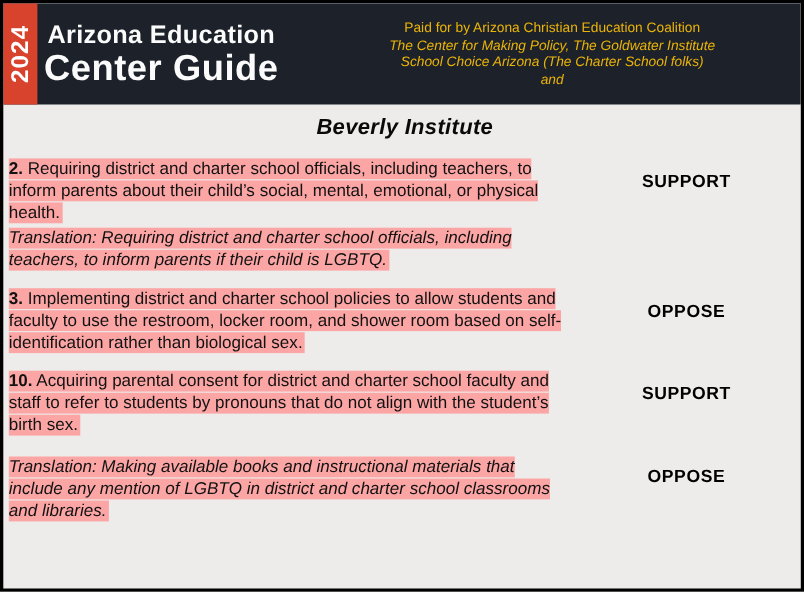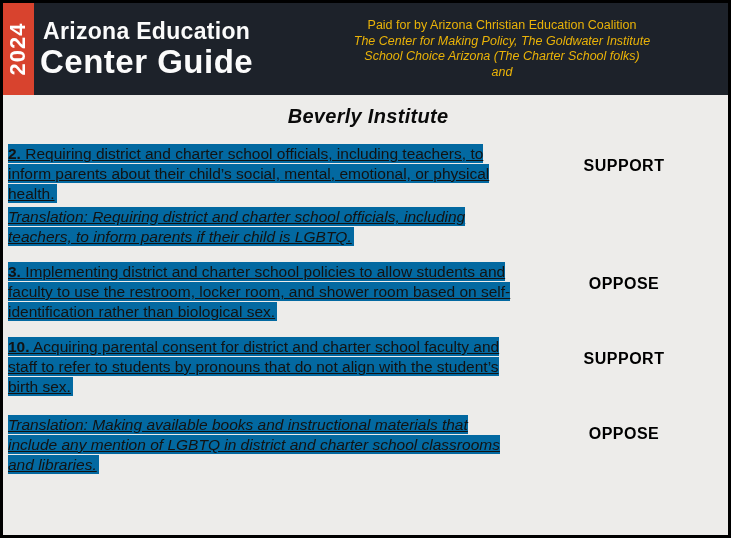--- a/index.html
+++ b/index.html
@@ -104,23 +104,22 @@
   }
   .qnum { font-weight: bold; }
   .translation {
     margin: 3px 0 0 0;
     font-style: italic;
     font-size: 15.5px;
     line-height: 20px;
     color: #121212;
   }
   .hl {
-    background: #0369a1;
+    background: #fca5a5;
     padding: 1px 2px 1px 0;
-    text-decoration: underline;
   }
   .stance {
     flex: 1;
     text-align: center;
     padding-top: 12px;
     padding-right: 40px;
     font-weight: bold;
     font-size: 16px;
     letter-spacing: 0.5px;
     color: #000;

